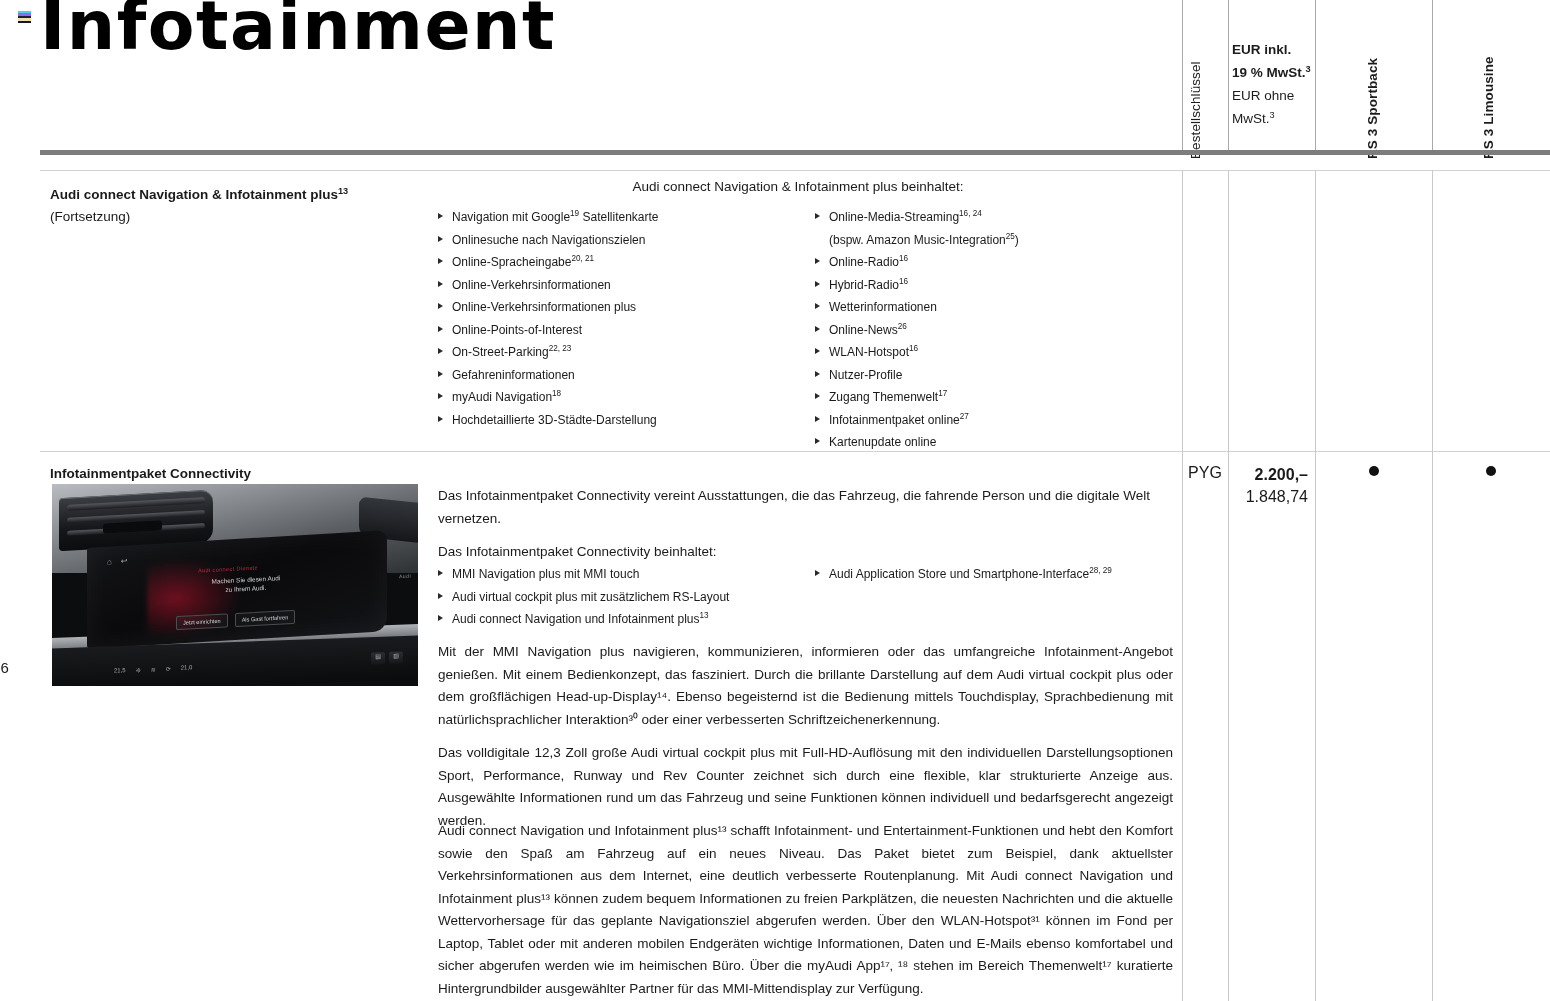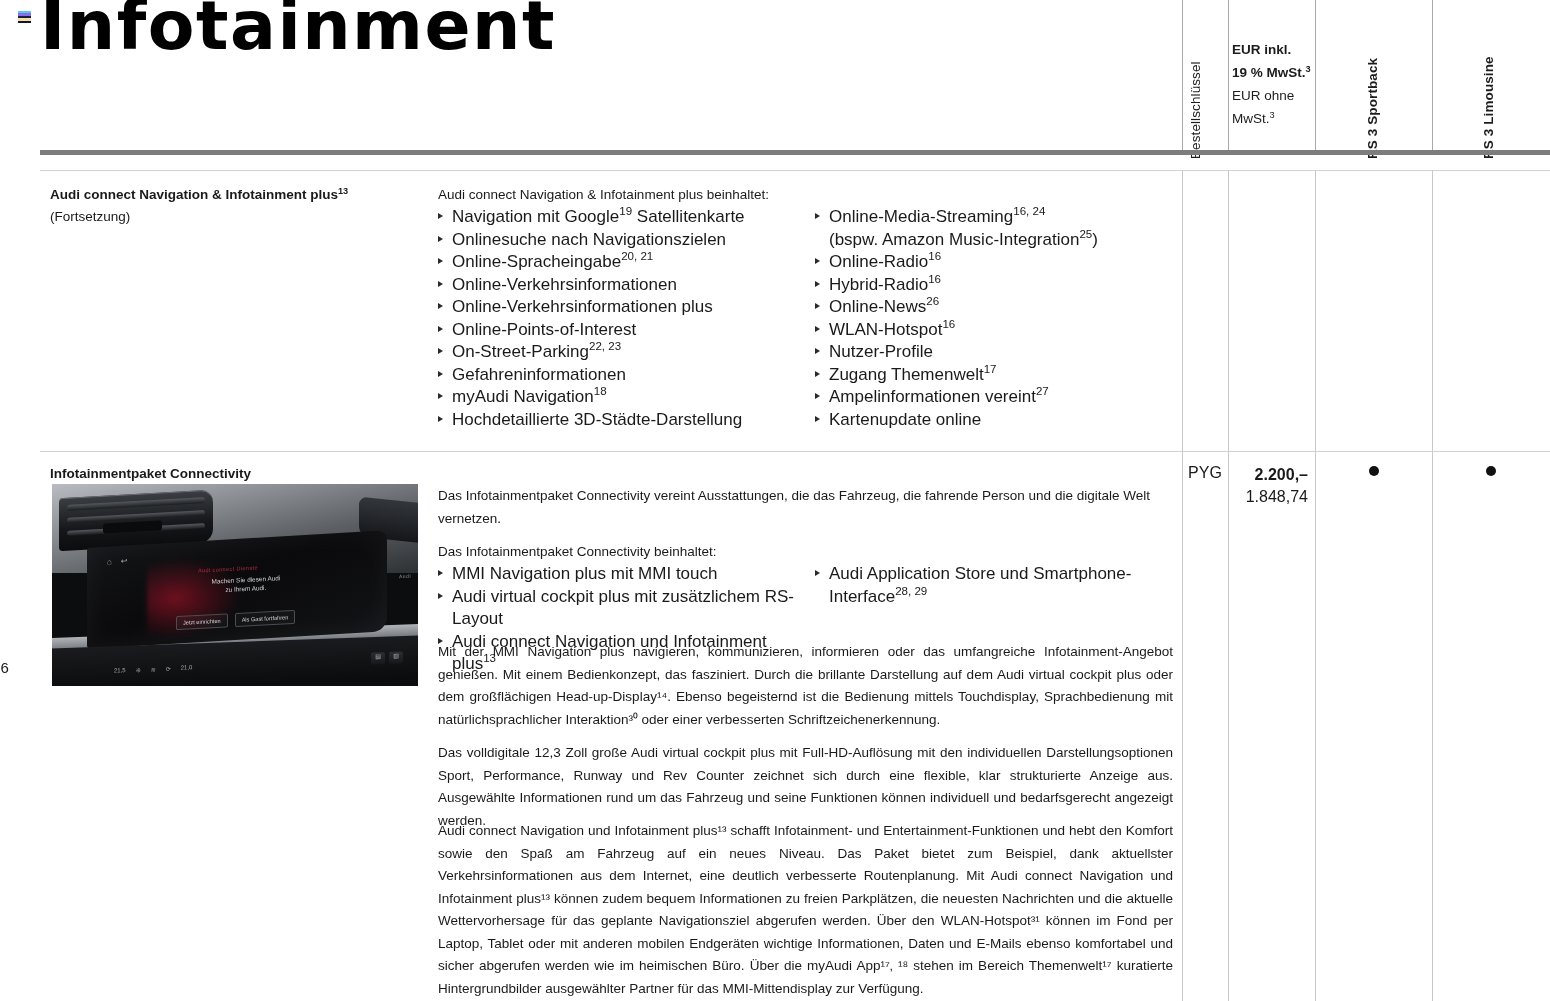--- a/index.html
+++ b/index.html
@@ -112,21 +112,21 @@
 
   .desc {
     position: absolute;
     font-size: 13.5px;
     line-height: 22.5px;
     color: #1a1a1a;
   }
 
   .bullets {
     position: absolute;
-    font-size: 17px;
+    font-size: 12px;
     line-height: 22.5px;
   }
   .bul {
     display: flex;
     align-items: flex-start;
     gap: 9px;
   }
   .bul .tri {
     flex: 0 0 auto;
     margin-top: 7px;
@@ -312,21 +312,21 @@
     <div class="colsep light" style="left:1142px; top:170px; height:281px;"></div>
     <div class="colsep light" style="left:1188px; top:170px; height:281px;"></div>
     <div class="colsep light" style="left:1275px; top:170px; height:281px;"></div>
     <div class="colsep light" style="left:1392px; top:170px; height:281px;"></div>
 
     <div class="cell-name" style="left:10px; top:184px; width:380px;">
       <div><span class="b">Audi connect Navigation &amp; Infotainment plus</span><sup class="b">13</sup></div>
       <div>(Fortsetzung)</div>
     </div>
 
-    <div class="desc" style="left:398px; top:184px; width:720px;">Audi connect Navigation &amp; Infotainment plus beinhaltet:</div>
+    <div class="desc" style="left:398px; top:176px; width:720px;text-align:center;">Audi connect Navigation &amp; Infotainment plus beinhaltet:</div>
 
     <div class="bullets" style="left:398px; top:206px; width:360px;">
       <div class="bul">
         <span class="tri"></span>
         <span class="txt"><span>Navigation mit Google</span><sup>19</sup><span> Satellitenkarte</span></span>
       </div>
       <div class="bul">
         <span class="tri"></span>
         <span class="txt"><span>Onlinesuche nach Navigationszielen</span><sup></sup></span>
       </div>
@@ -376,37 +376,41 @@
       <div class="bul">
         <span class="tri"></span>
         <span class="txt"><span>Online-Radio</span><sup>16</sup></span>
       </div>
       <div class="bul">
         <span class="tri"></span>
         <span class="txt"><span>Hybrid-Radio</span><sup>16</sup></span>
       </div>
       <div class="bul">
         <span class="tri"></span>
+        <span class="txt"><span>Wetterinformationen</span></span>
+      </div>
+      <div class="bul">
+        <span class="tri"></span>
         <span class="txt"><span>Online-News</span><sup>26</sup></span>
       </div>
       <div class="bul">
         <span class="tri"></span>
         <span class="txt"><span>WLAN-Hotspot</span><sup>16</sup></span>
       </div>
       <div class="bul">
         <span class="tri"></span>
         <span class="txt"><span>Nutzer-Profile</span></span>
       </div>
       <div class="bul">
         <span class="tri"></span>
         <span class="txt"><span>Zugang Themenwelt</span><sup>17</sup></span>
       </div>
       <div class="bul">
         <span class="tri"></span>
-        <span class="txt"><span>Ampelinformationen vereint</span><sup>27</sup></span>
+        <span class="txt"><span>Infotainmentpaket online</span><sup>27</sup></span>
       </div>
       <div class="bul">
         <span class="tri"></span>
         <span class="txt"><span>Kartenupdate online</span></span>
       </div>
     </div>
 
     <div class="thin-rule" style="top:451px;"></div>
 
     <div class="colsep light" style="left:1142px; top:451px; height:550px;"></div>

